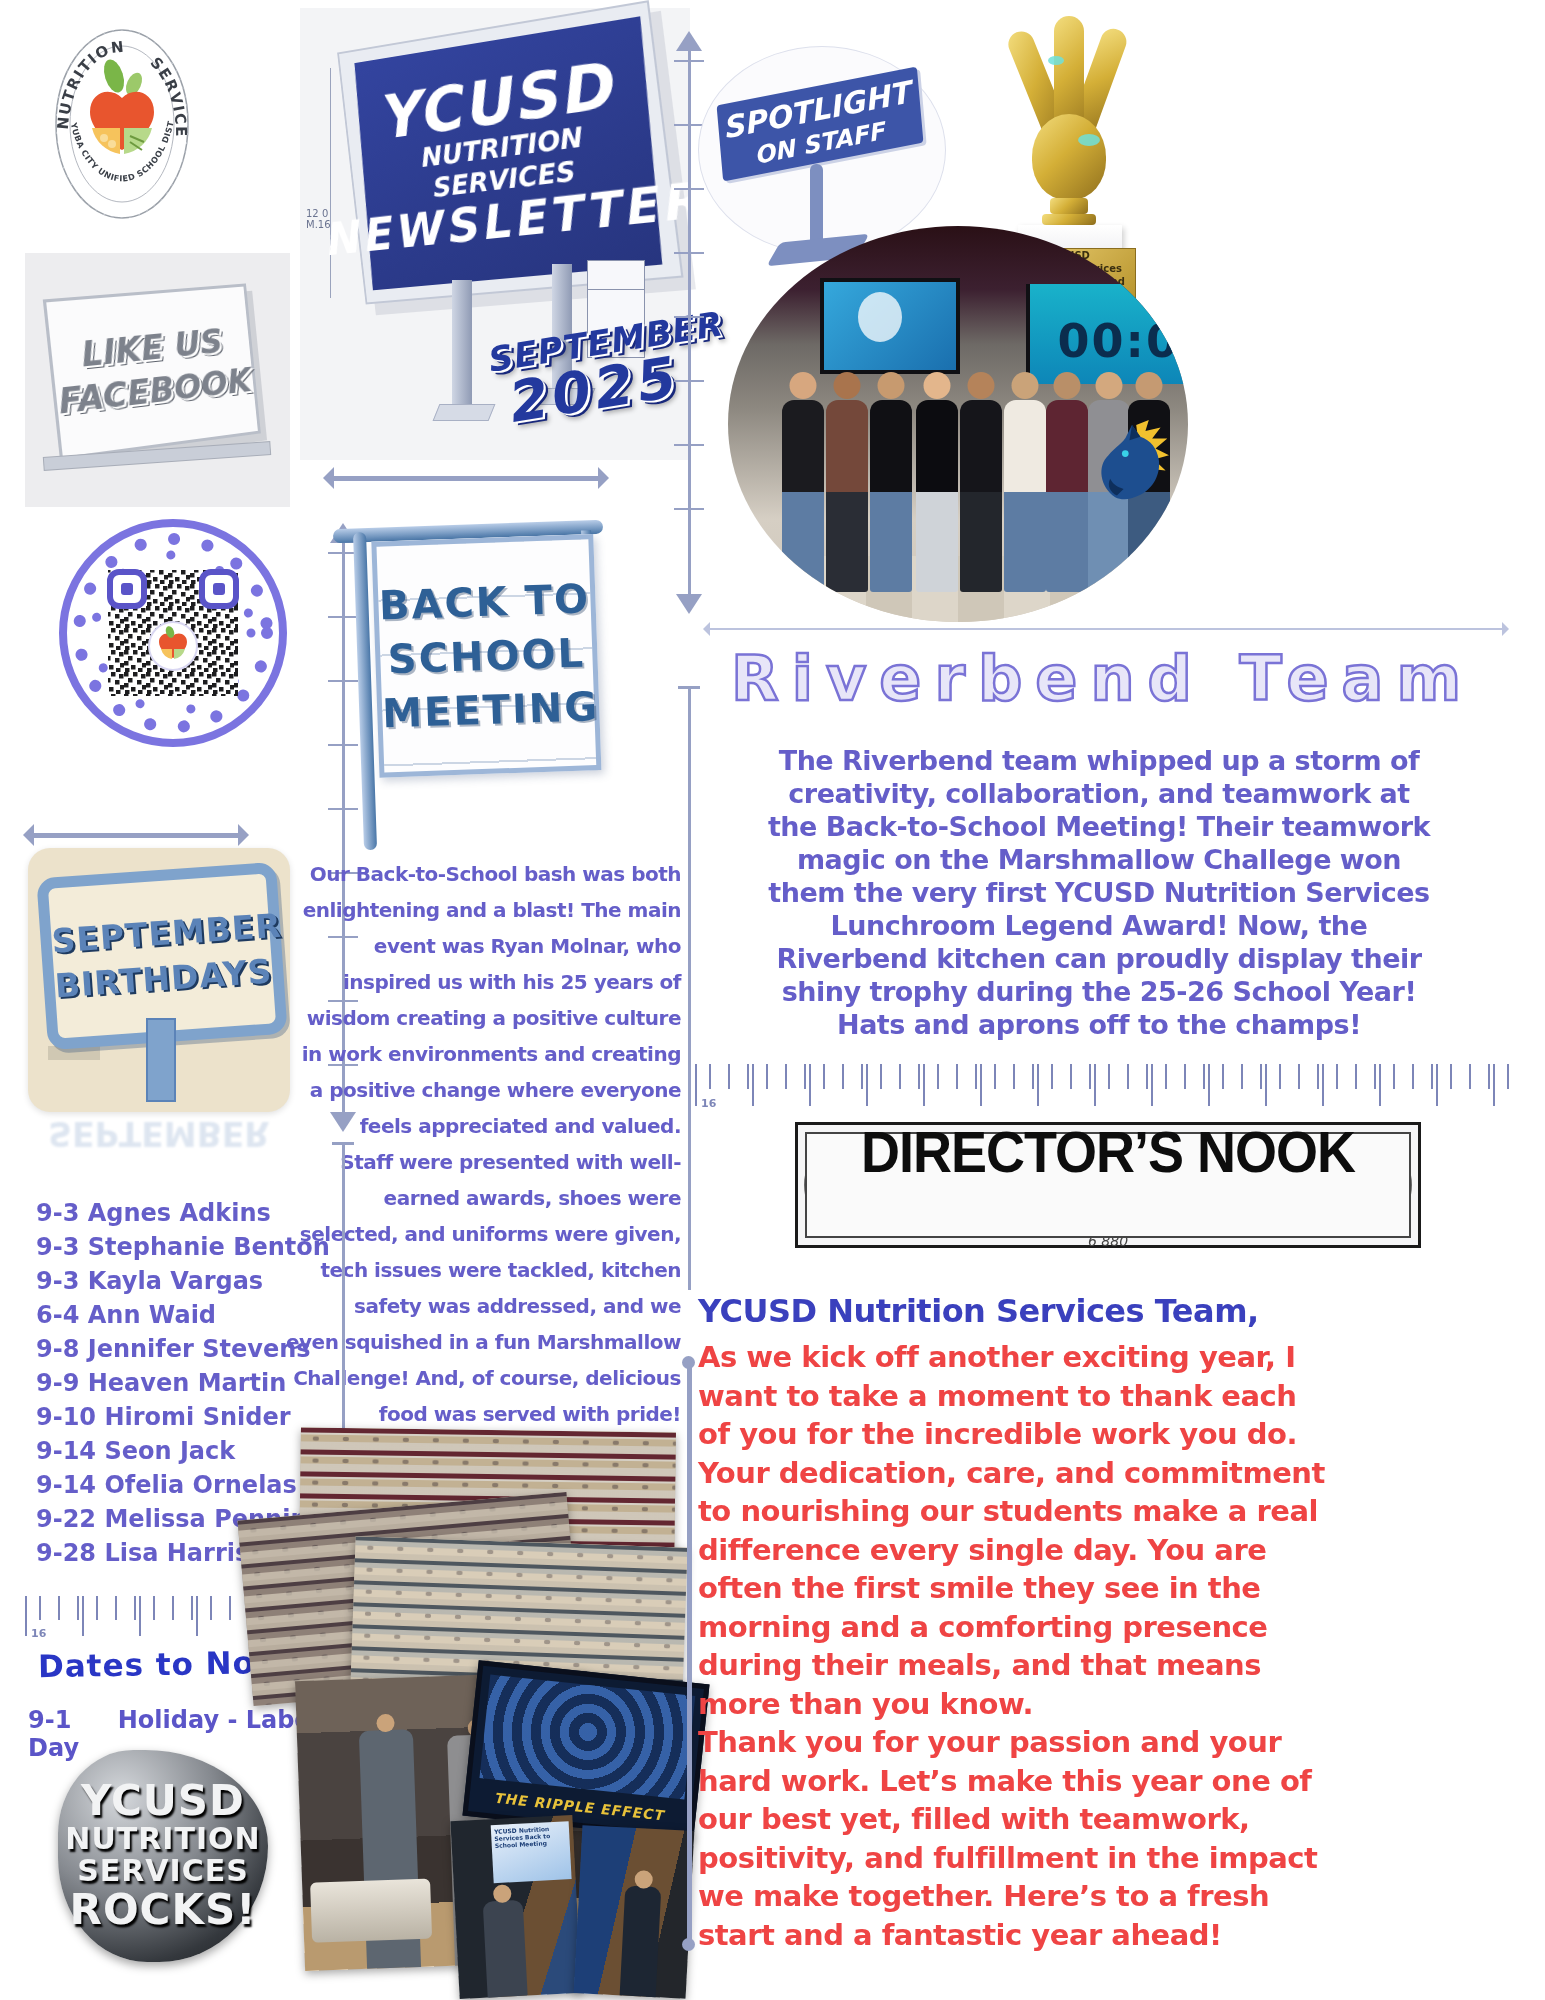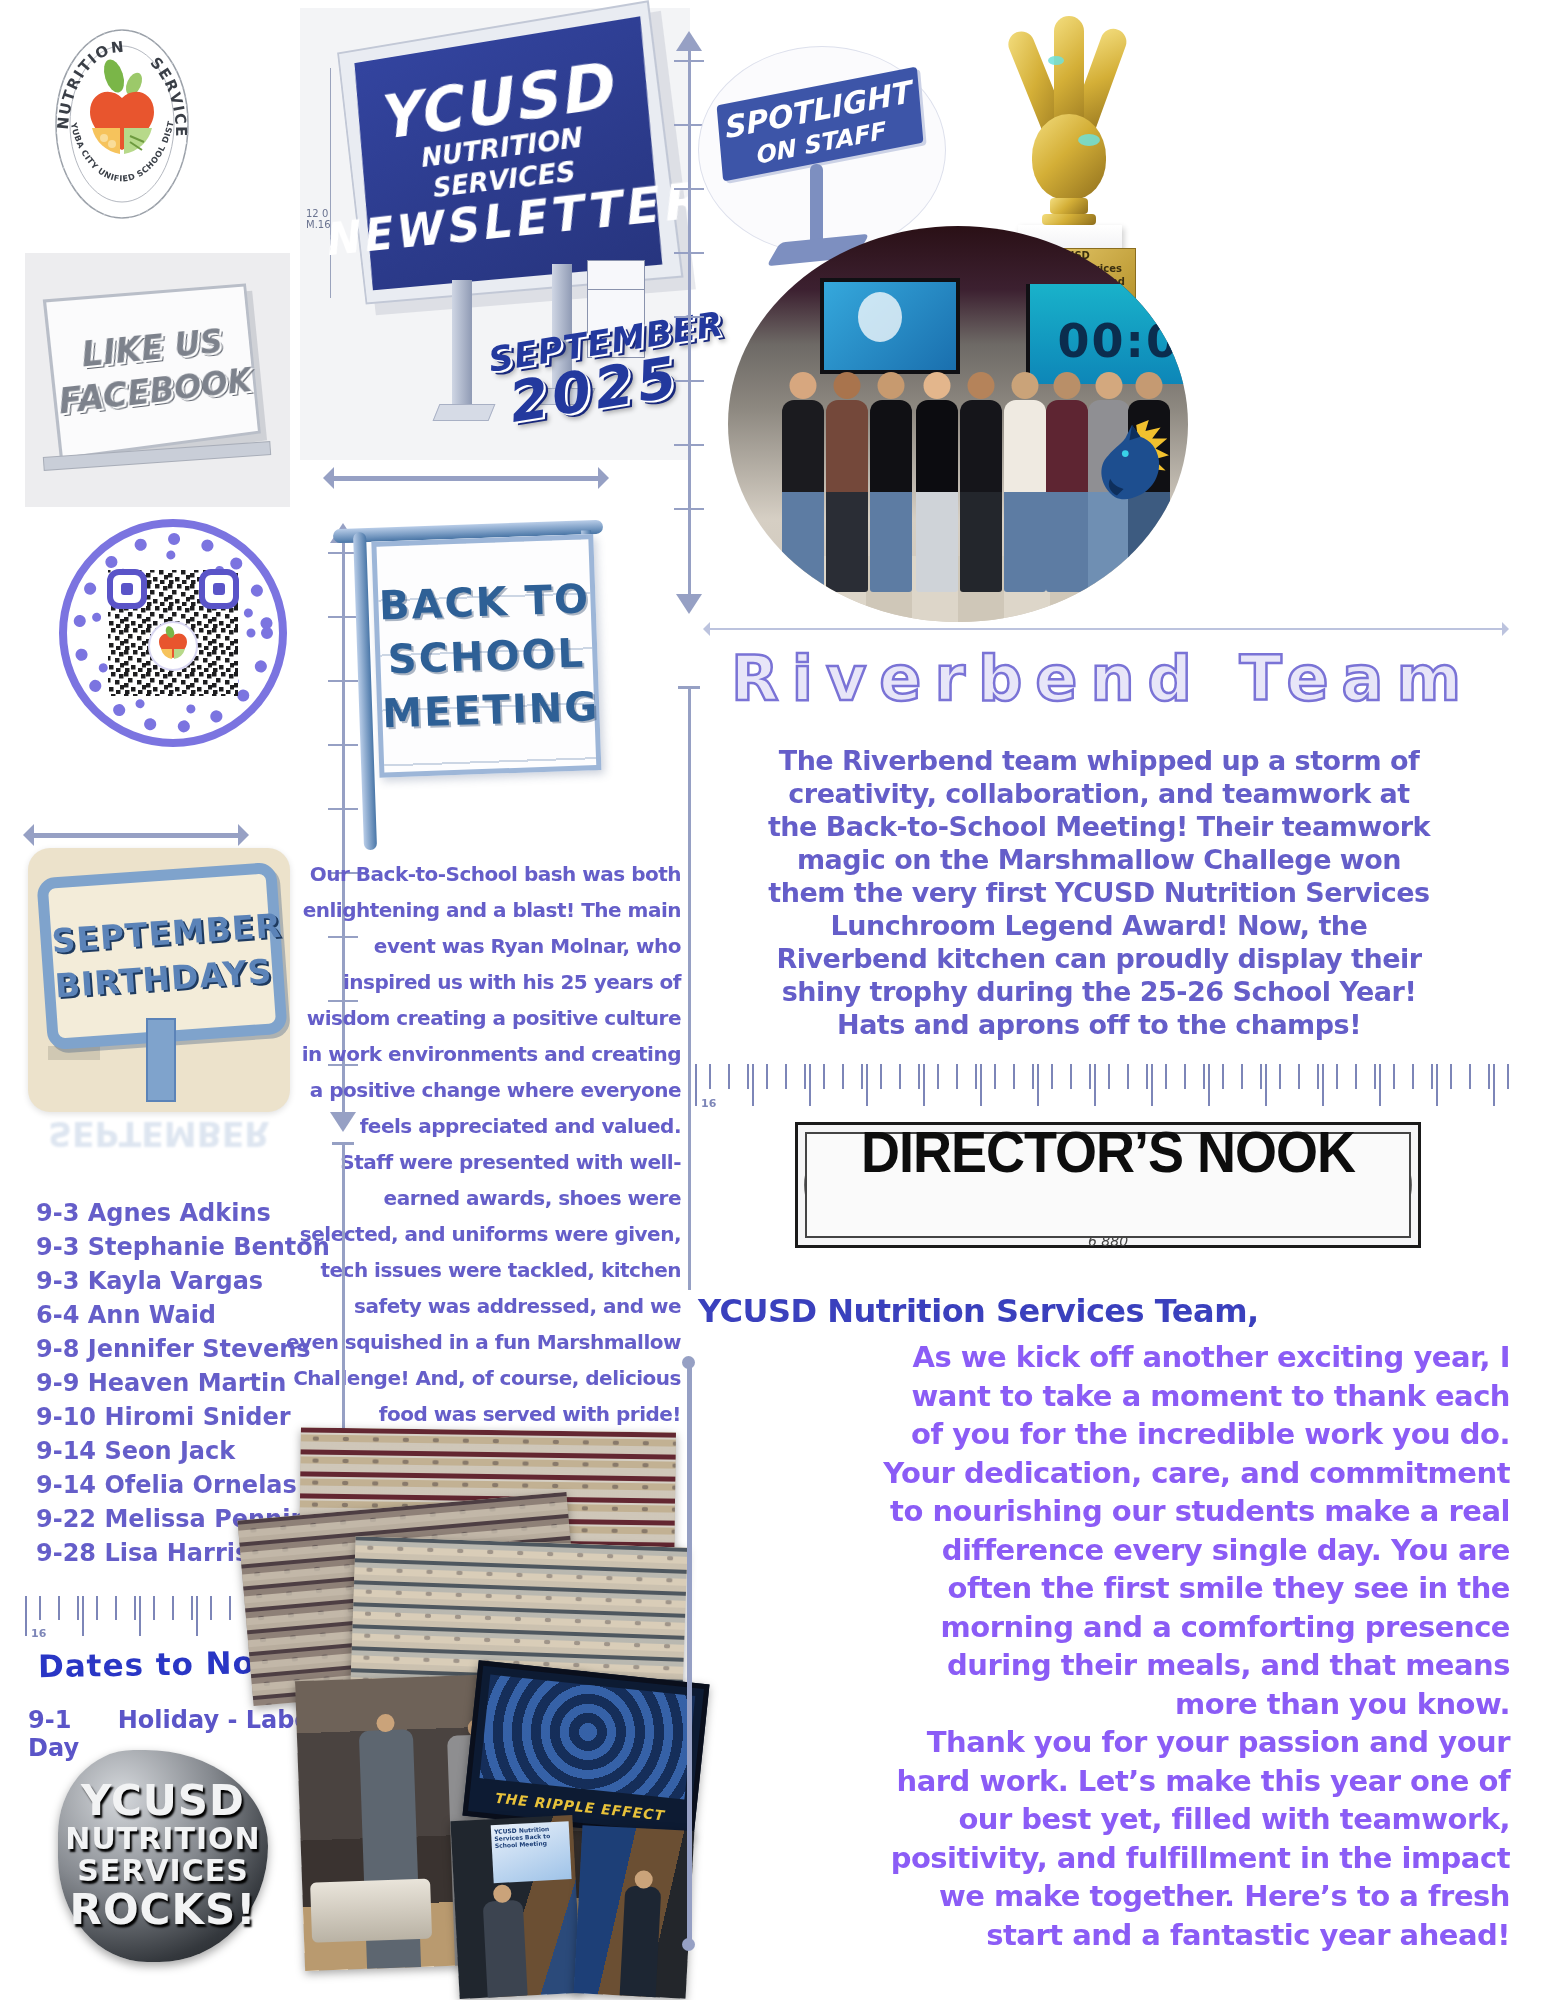--- a/index.html
+++ b/index.html
@@ -5,22 +5,22 @@
   html,body{margin:0;padding:0;background:#fff;}
   #canvas{position:relative;width:1545px;height:2000px;background:#ffffff;overflow:hidden;
           font-family:"DejaVu Sans",sans-serif;}
   .abs{position:absolute;}
   
   .para{white-space:pre-line;font-weight:bold;}
   .center-para{left:283px;top:856px;width:398px;text-align:right;font-size:20px;line-height:36px;
                letter-spacing:-0.5px;color:#655ec9;}
   .rb-para{left:693px;top:744px;width:812px;text-align:center;font-size:27px;line-height:33px;
            letter-spacing:-0.5px;color:#655ec9;}
-  .letter-body{left:698px;top:1338px;width:812px;text-align:right;font-size:29px;line-height:38.5px;
-               letter-spacing:-0.5px;color:#8b5cf6;}
+  .letter-body{left:698px;top:1338px;width:812px;text-align:left;font-size:29px;line-height:38.5px;
+               letter-spacing:-0.5px;color:#ef4444;}
   .salutation{left:698px;top:1292px;width:700px;font-size:32px;font-weight:bold;color:#3a40bd;letter-spacing:-0.5px;}
   
   .rb-heading{left:695px;top:642px;width:815px;text-align:center;font-size:62px;font-weight:bold;
               letter-spacing:13px;color:#e8e6f8;-webkit-text-stroke:2.5px #7a73d6;}
   .dates-heading{left:38px;top:1646px;width:260px;font-size:31px;font-weight:bold;color:#2936c5;
                  transform:rotate(-1deg);letter-spacing:1px;}
   .dates-entry{left:28px;top:1706px;width:300px;font-size:24px;font-weight:bold;color:#5b55c8;}
   .dates-entry .d{margin-right:38px;}
   
   .bday-list{left:36px;top:1196px;width:300px;color:#655ec9;font-size:24px;font-weight:bold;line-height:34px;}

